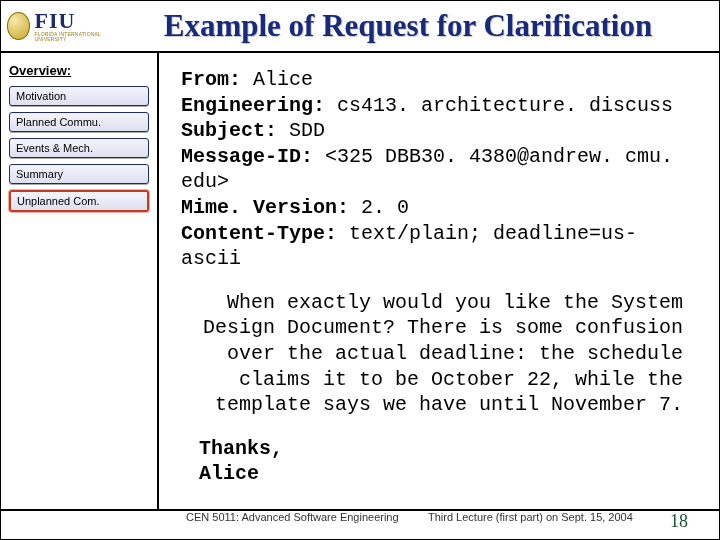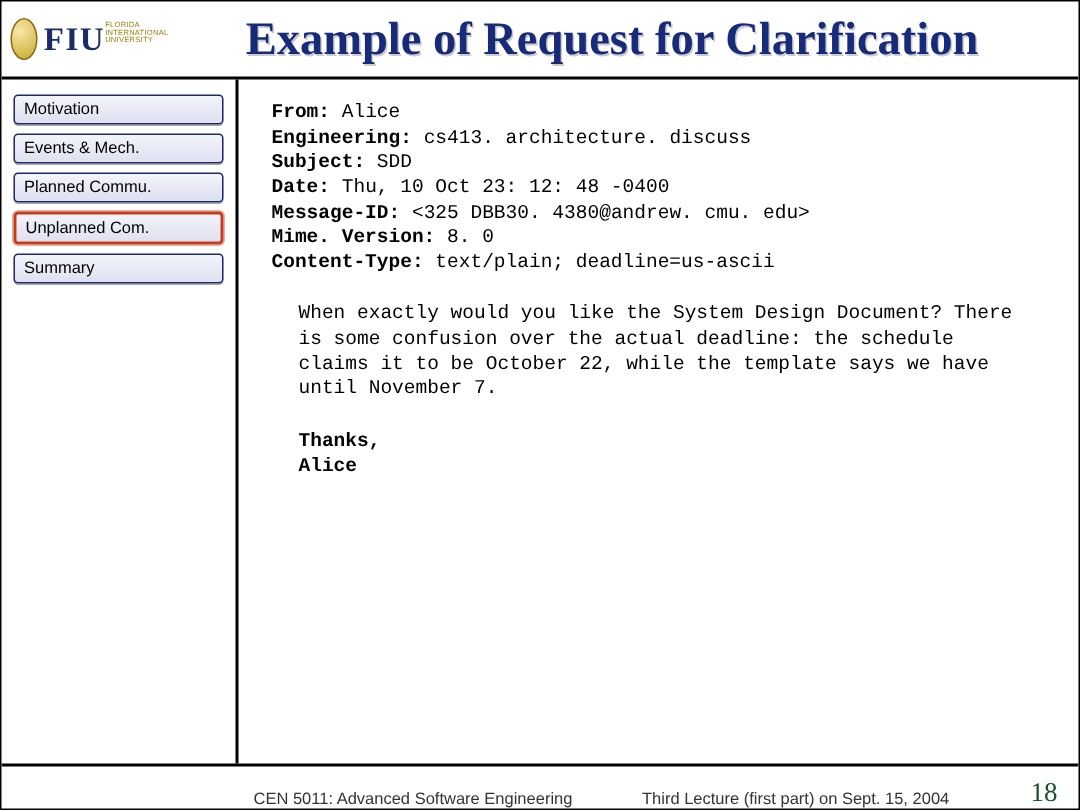--- a/index.html
+++ b/index.html
@@ -25,21 +25,21 @@
     gap: 4px;
   }
   .seal {
     width: 28px; height: 28px;
     border-radius: 50%;
     background: radial-gradient(circle at 30% 30%, #f6e8a8, #c9a82e);
     border: 1px solid #8a6a10;
   }
   .fiu-mark {
     display: flex;
-    flex-direction: row;
+    flex-direction: column;
     line-height: 1;
   }
   .fiu-text {
     font-family: "Times New Roman", serif;
     font-weight: bold;
     font-size: 22px;
     color: #1d2a6b;
     letter-spacing: 1px;
   }
   .fiu-sub {
@@ -83,45 +83,46 @@
     box-shadow: 0 1px 0 #aaa;
   }
   .sidebar-item.active {
     border: 2px solid #c83a1c;
     box-shadow: 0 0 0 1px rgba(200,58,28,0.4);
   }
   .content {
     flex: 1;
     padding: 14px 28px 8px 22px;
     font-family: "Courier New", monospace;
-    font-size: 13px;
+    font-size: 20px;
     line-height: 1.28;
     color: #000;
   }
   .msg-headers b { font-weight: bold; }
   .msg-body {
     margin-top: 18px;
     padding-left: 18px;
     padding-right: 8px;
+    text-align: right;
   }
   .closing {
     margin-top: 18px;
     padding-left: 18px;
     font-weight: bold;
   }
   .footer {
     position: absolute;
     left: 0; right: 0; bottom: 0;
     height: 30px;
     border-top: 2px solid #000;
     display: flex;
-    align-items: flex-end;
+    align-items: flex-start;
     font-size: 11px;
     color: #333;
-    padding: 0 8px;
+    padding: 0 25px;
   }
   .footer .course { flex: 1; padding-left: 160px; }
   .footer .lecture { flex: 1; text-align: left; }
   .footer .page {
     font-family: "Times New Roman", serif;
     font-size: 18px;
     color: #14532d;
     font-weight: normal;
     padding-right: 6px;
   }
@@ -135,35 +136,35 @@
     <div class="fiu-mark">
       <span class="fiu-text">FIU</span>
       <span class="fiu-sub">FLORIDA INTERNATIONAL UNIVERSITY</span>
     </div>
   </div>
   <div class="title">Example of Request for Clarification</div>
 </div>
 
 <div class="main">
   <div class="sidebar">
+    <div class="sidebar-heading">Overview:</div>
     <div class="sidebar-item">Motivation</div>
+    <div class="sidebar-item">Planned Commu.</div>
     <div class="sidebar-item">Events &amp; Mech.</div>
-    <div class="sidebar-item">Planned Commu.</div>
+    <div class="sidebar-item">Summary</div>
     <div class="sidebar-item active">Unplanned Com.</div>
-    <div class="sidebar-item">Summary</div>
   </div>
 
   <div class="content">
     <div class="msg-headers">
       <div><b>From:</b><span> Alice</span></div>
       <div><b>Engineering:</b><span> cs413. architecture. discuss</span></div>
       <div><b>Subject:</b><span> SDD</span></div>
-      <div><b>Date:</b><span> Thu, 10 Oct 23: 12: 48 -0400</span></div>
       <div><b>Message-ID:</b><span> &lt;325 DBB30. 4380@andrew. cmu. edu&gt;</span></div>
-      <div><b>Mime. Version:</b><span> 8. 0</span></div>
+      <div><b>Mime. Version:</b><span> 2. 0</span></div>
       <div><b>Content-Type:</b><span> text/plain; deadline=us-ascii</span></div>
     </div>
     <div class="msg-body">When exactly would you like the System Design Document? There is some confusion over the actual deadline: the schedule claims it to be October 22, while the template says we have until November 7.</div>
     <div class="closing">
       <div>Thanks,</div>
       <div>Alice</div>
     </div>
   </div>
 </div>
 

